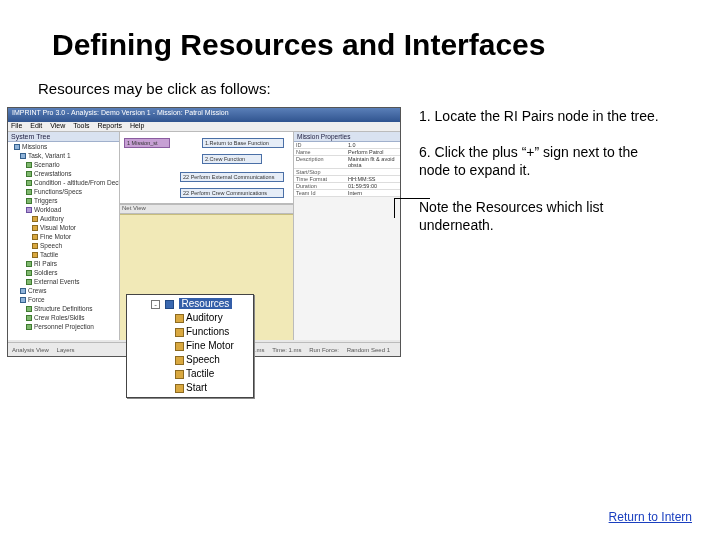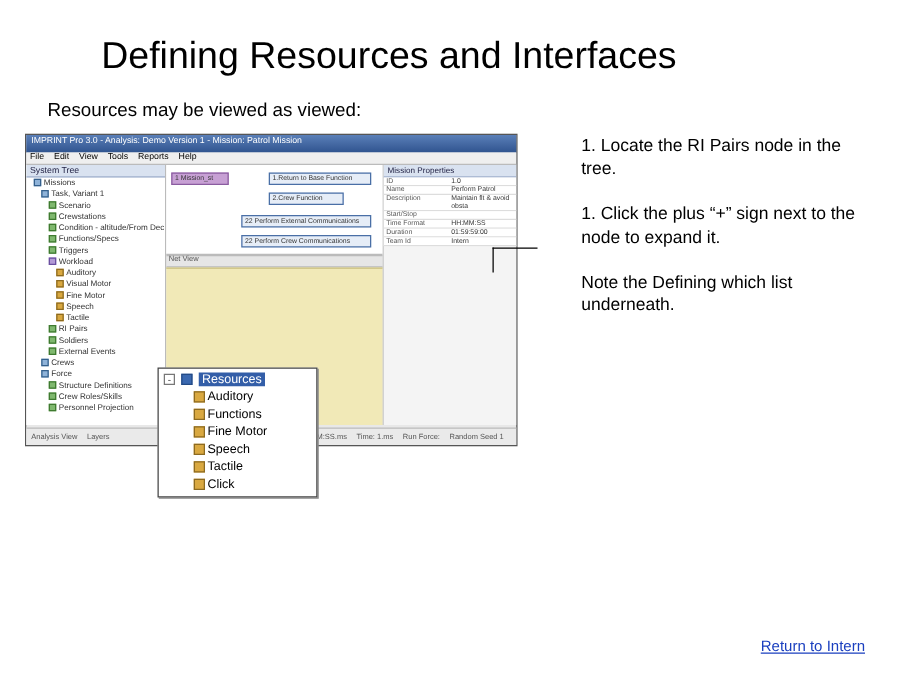--- a/index.html
+++ b/index.html
@@ -8,31 +8,30 @@
     width: 720px;
     height: 540px;
     background: #fff;
     font-family: Arial, Helvetica, sans-serif;
     color: #000;
     position: relative;
     overflow: hidden;
   }
   .title {
     font-size: 30px;
-    font-weight: 400;
-    padding: 28px 0 10px 81px;
+    font-weight: 700;
+    padding: 28px 0 10px 52px;
   }
   .subtitle {
     font-size: 15px;
     padding: 8px 0 6px 38px;
   }
   .content {
     display: flex;
-    padding: 4px 30px 0 20px;
-    gap: 33px;
+    padding: 4px 30px 0 7px;
   }
   .left { width: 394px; }
   .right { padding-left: 18px; width: 258px; }
   .right .step {
     font-size: 14px;
     line-height: 1.3;
     margin-bottom: 18px;
   }
   .link {
     position: absolute;
@@ -184,21 +183,21 @@
     left: 126px;
     top: 294px;
     width: 128px;
     background: #fff;
     border: 1px solid #444;
     box-shadow: 1px 1px 0 #888;
     font-family: Tahoma, Arial, sans-serif;
     font-size: 10px;
     padding: 2px;
   }
-  .pt-row { white-space: nowrap; line-height: 14px; padding-left: 2px; }
+  .pt-row { white-space: nowrap; line-height: 14px; padding-left: 2px; margin-left: 20px; }
   .pt-plus {
     display: inline-block;
     width: 9px; height: 9px;
     border: 1px solid #777;
     text-align: center;
     line-height: 7px;
     font-size: 8px;
     color: #444;
     vertical-align: middle;
     margin-right: 2px;
@@ -217,21 +216,21 @@
 
   .arrow-line {
     position: absolute;
     background: #000;
   }
 </style>
 </head>
 <body>
 
 <div class="title">Defining Resources and Interfaces</div>
-<div class="subtitle">Resources may be viewed as viewed:</div>
+<div class="subtitle">Resources may be click as follows:</div>
 
 <div class="content">
   <div class="left">
     <div class="app">
       <div class="app-titlebar">IMPRINT Pro 3.0 - Analysis: Demo Version 1 - Mission: Patrol Mission</div>
       <div class="app-menubar">
         <span>File</span>
         <span>Edit</span>
         <span>View</span>
         <span>Tools</span>
@@ -316,35 +315,35 @@
           <span>Time: 1.ms</span>
           <span>Run Force:</span>
           <span>Random Seed   1</span>
         </div>
       </div>
     </div>
   </div>
 
   <div class="right">
     <div class="step">1.  Locate the RI Pairs node in the tree.</div>
-    <div class="step">1.  Click the plus “+” sign next to the node to expand it.</div>
-    <div class="step">Note the Defining which list underneath.</div>
+    <div class="step">6.  Click the plus “+” sign next to the node to expand it.</div>
+    <div class="step">Note the Resources which list underneath.</div>
   </div>
 </div>
 
 <div class="popup-tree">
   <div class="pt-row">
     <span class="pt-plus">-</span>
     <span class="pt-icon bl"></span>
     <span class="hl" style="background:#335ea8;color:#fff;padding:0 3px;">Resources</span>
   </div>
   <div class="pt-row pt-sub"><span class="pt-icon"></span><span>Auditory</span></div>
   <div class="pt-row pt-sub"><span class="pt-icon"></span><span>Functions</span></div>
   <div class="pt-row pt-sub"><span class="pt-icon"></span><span>Fine Motor</span></div>
   <div class="pt-row pt-sub"><span class="pt-icon"></span><span>Speech</span></div>
   <div class="pt-row pt-sub"><span class="pt-icon"></span><span>Tactile</span></div>
-  <div class="pt-row pt-sub"><span class="pt-icon"></span><span>Click</span></div>
+  <div class="pt-row pt-sub"><span class="pt-icon"></span><span>Start</span></div>
 </div>
 
 <div class="arrow-line" style="left:394px;top:198px;width:36px;height:1px;"></div>
 <div class="arrow-line" style="left:394px;top:198px;width:1px;height:20px;"></div>
 
 <a class="link">Return to Intern</a>
 
 </body></html>

